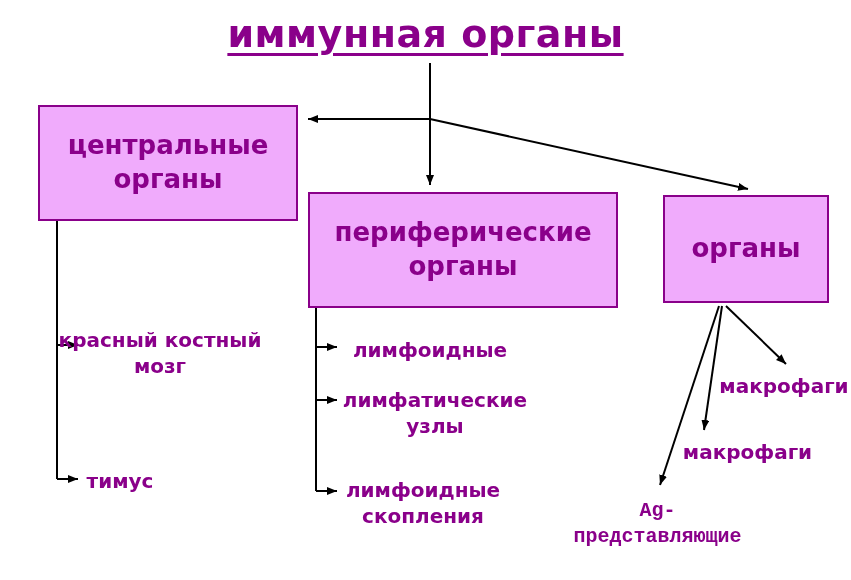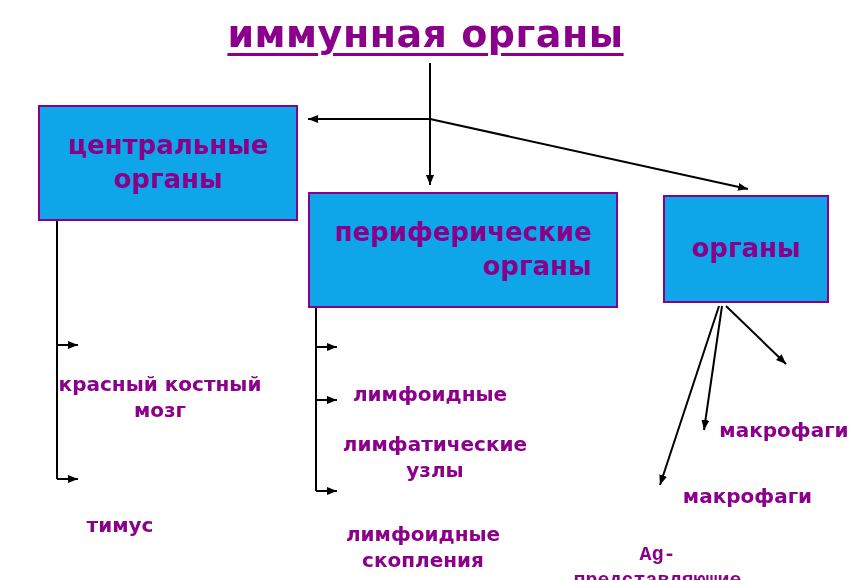--- a/index.html
+++ b/index.html
@@ -28,44 +28,43 @@
     letter-spacing: 0.5px;
   }
   .title .u {
     text-decoration: underline;
     text-decoration-thickness: 3px;
     text-underline-offset: 6px;
   }
 
   .box {
     border: 2px solid var(--accent);
-    background: #0ea5e9;
+    background: #f0abfc;
     color: var(--accent);
     font-weight: bold;
     font-size: 26px;
     line-height: 1.3;
     display: flex;
     align-items: center;
     justify-content: center;
     text-align: center;
     white-space: pre-line;
     box-sizing: border-box;
   }
   #box-central    { left: 38px;  top: 105px; width: 260px; height: 116px; }
-  #box-peripheral { left: 308px; top: 192px; width: 310px; height: 116px; text-align: right; }
+  #box-peripheral { left: 308px; top: 192px; width: 310px; height: 116px; }
   #box-cells      { left: 663px; top: 195px; width: 166px; height: 108px; }
 
   .item {
     color: var(--accent);
     font-weight: bold;
     font-size: 20px;
     line-height: 1.3;
     text-align: center;
     white-space: pre-line;
-    margin-top: 44px;
   }
   #item-red-bone-marrow { left: 50px;  top: 327px; width: 220px; }
   #item-thymus          { left: 60px;  top: 468px; width: 120px; text-align: center; }
   #item-spleen          { left: 350px; top: 337px; width: 160px; }
   #item-lymph-nodes     { left: 340px; top: 387px; width: 190px; }
   #item-lymphoid        { left: 338px; top: 477px; width: 170px; }
   #item-lymphocytes     { left: 718px; top: 373px; width: 132px; }
   #item-macrophages     { left: 680px; top: 439px; width: 135px; }
   #item-ag-presenting   { left: 550px; top: 498px; width: 215px; font-family: Liberation Mono, monospace; }
 

